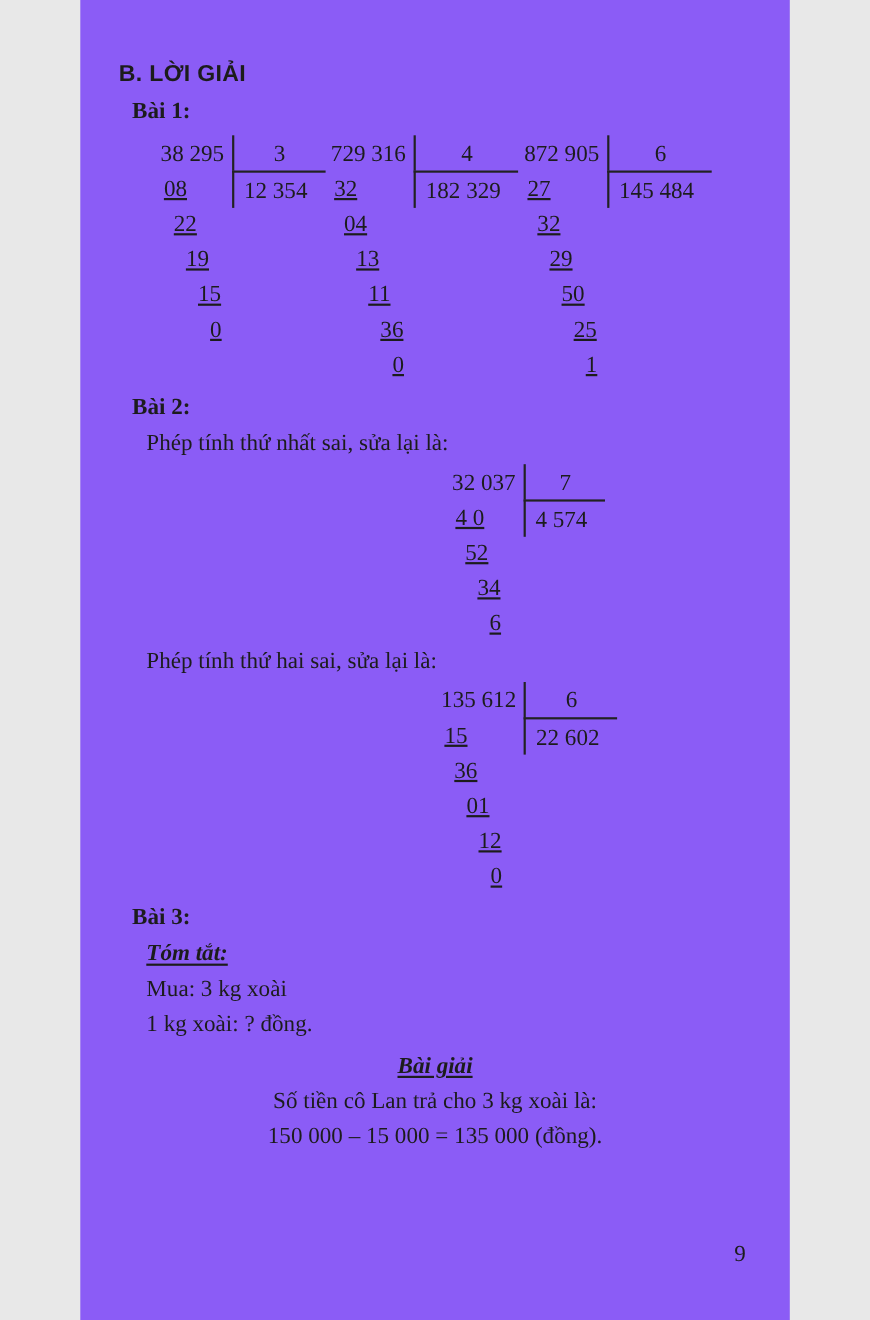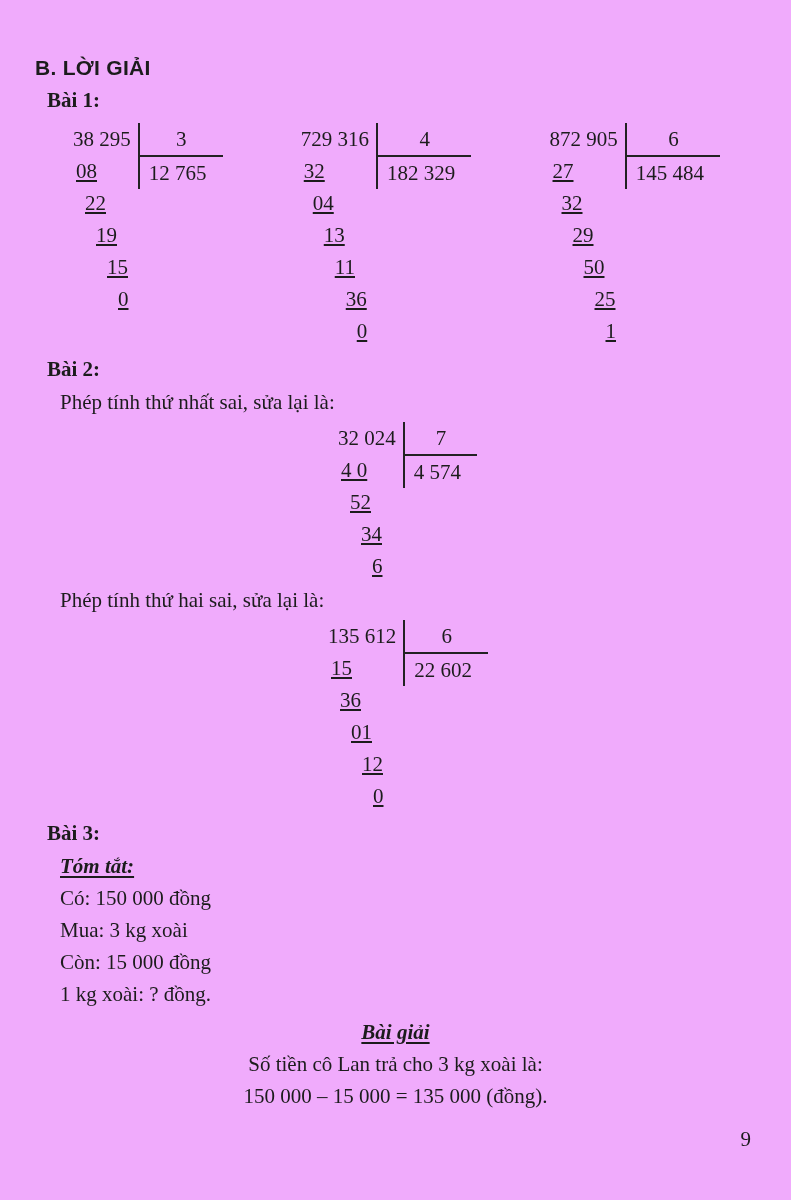--- a/index.html
+++ b/index.html
@@ -2,24 +2,24 @@
 <html><head>
 <meta charset="utf-8">
 <style>
   html, body {
     margin: 0;
     padding: 0;
     background: #e8e8e8;
   }
   .page {
     position: relative;
-    width: 791px;
+    width: 645px;
     height: 1200px;
     margin: 0 auto;
-    background: #f0abfc;
+    background: #8b5cf6;
     box-sizing: border-box;
     padding: 56px 35px 0 35px;
     font-family: "Liberation Serif", serif;
     color: #1c1c1c;
     overflow: hidden;
   }
   .section-header {
     font-family: "Liberation Sans", sans-serif;
     font-weight: bold;
     font-size: 21px;
@@ -118,21 +118,21 @@
       <div class="dcol-left">
         <div class="dividend">38 295</div>
         <div class="wr wr-0">08</div>
         <div class="wr wr-1">22</div>
         <div class="wr wr-2">19</div>
         <div class="wr wr-3">15</div>
         <div class="wr wr-4">0</div>
       </div>
       <div class="dcol-right">
         <div class="divisor">3</div>
-        <div class="quotient">12 765</div>
+        <div class="quotient">12 354</div>
       </div>
     </div>
 
     <div class="division">
       <div class="dcol-left">
         <div class="dividend">729 316</div>
         <div class="wr wr-0">32</div>
         <div class="wr wr-1">04</div>
         <div class="wr wr-2">13</div>
         <div class="wr wr-3">11</div>
@@ -161,21 +161,21 @@
       </div>
     </div>
 
   </div>
 
   <p class="bai-label">Bài 2:</p>
   <p class="body-text indent">Phép tính thứ nhất sai, sửa lại là:</p>
 
   <div class="division centered-division-1">
     <div class="dcol-left">
-      <div class="dividend">32 024</div>
+      <div class="dividend">32 037</div>
       <div class="wr wr-0">4 0</div>
       <div class="wr wr-1">52</div>
       <div class="wr wr-2">34</div>
       <div class="wr wr-3">6</div>
     </div>
     <div class="dcol-right">
       <div class="divisor">7</div>
       <div class="quotient">4 574</div>
     </div>
   </div>
@@ -192,23 +192,21 @@
       <div class="wr wr-4">0</div>
     </div>
     <div class="dcol-right">
       <div class="divisor">6</div>
       <div class="quotient">22 602</div>
     </div>
   </div>
 
   <p class="bai-label">Bài 3:</p>
   <p class="body-text indent summary-title">Tóm tắt:</p>
-  <p class="body-text indent">Có: 150 000 đồng</p>
   <p class="body-text indent">Mua: 3 kg xoài</p>
-  <p class="body-text indent">Còn: 15 000 đồng</p>
   <p class="body-text indent">1 kg xoài: ? đồng.</p>
 
   <p class="body-text solution-title">Bài giải</p>
   <p class="body-text center-text">Số tiền cô Lan trả cho 3 kg xoài là:</p>
   <p class="body-text center-text">150 000 – 15 000 = 135 000 (đồng).</p>
 
   <div class="page-number">9</div>
 
 </div>
 

